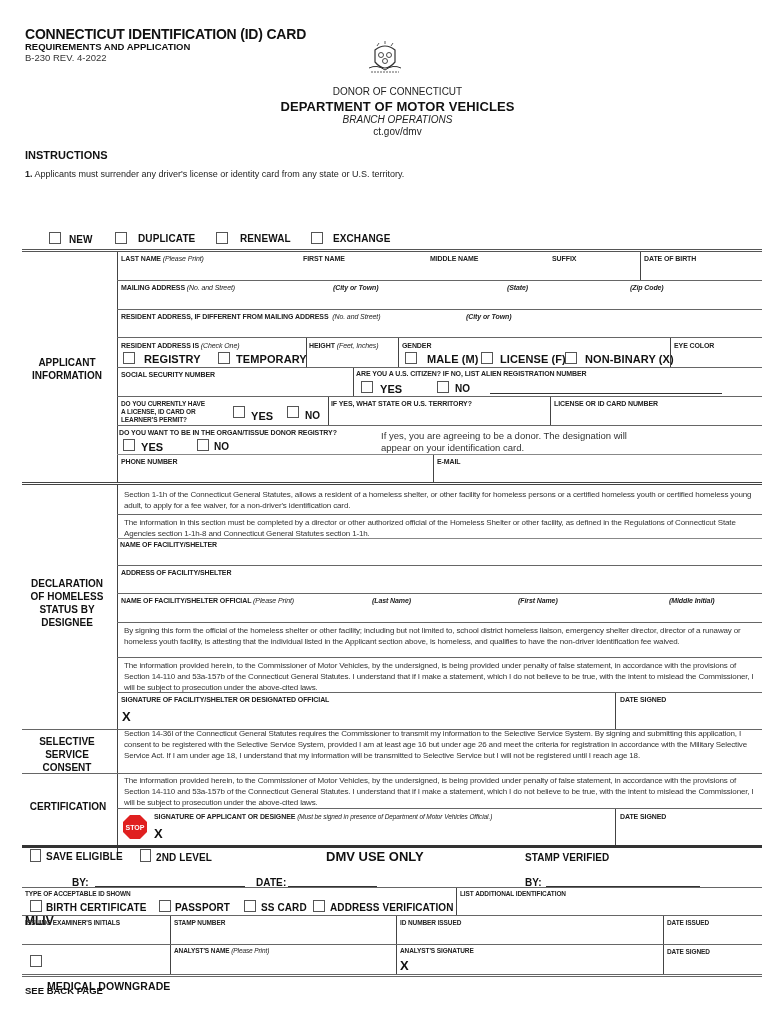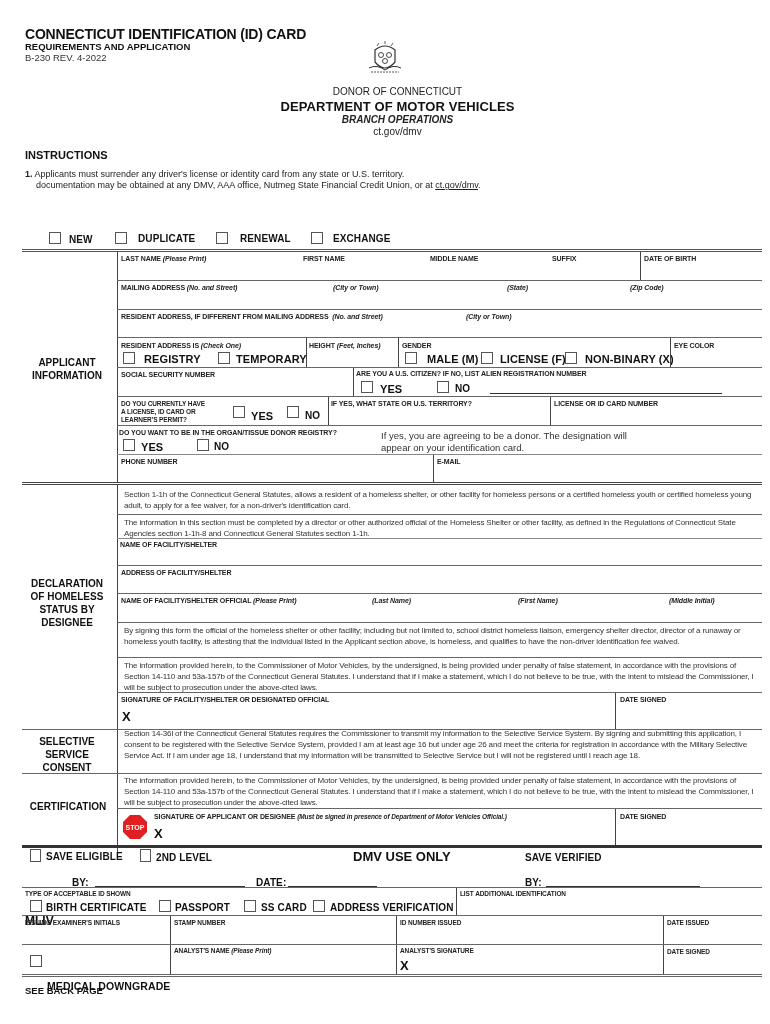--- a/index.html
+++ b/index.html
@@ -1,20 +1,20 @@
 <!DOCTYPE html>
 <html><head>
 <meta charset="utf-8">
 <style>
   * { box-sizing: border-box; margin: 0; padding: 0; }
   html, body { width: 770px; height: 1024px; background: #ffffff; overflow: hidden; }
   body { position: relative; font-family: "Liberation Sans", sans-serif; color: #111; }
   .abs { position: absolute; }
   .b { font-weight: bold; }
-  .i { font-style: italic; font-weight: bold; }
+  .i { font-style: italic; font-weight: normal; }
   .lbl { font-size: 7px; font-weight: bold; letter-spacing: -0.1px; white-space: nowrap; color: #222; }
   .lbl .i { font-size: 7px; }
   .para { font-size: 8px; line-height: 11px; color: #333; letter-spacing: -0.15px; }
   .hline { position: absolute; height: 0; border-top: 1.5px solid #666; }
   .hline.thin { border-top: 1px solid #888; }
   .hline.dbl { border-top: 2px solid #555; }
   .hline.heavy { border-top: 3px solid #333; }
   .vline { position: absolute; width: 0; border-left: 1px solid #444; }
   .cb { position: absolute; width: 12px; height: 12px; border: 1px solid #555; background: #fff; }
   .cbtext { position: absolute; font-size: 11px; font-weight: bold; white-space: nowrap; color: #111; letter-spacing: 0.1px; }
@@ -43,21 +43,20 @@
 <div class="abs" style="left:0;width:770px;top:86px;text-align:center;padding-left:0;">
   <div style="position:absolute;left:0;width:770px;text-align:center;font-size:10px;color:#222;padding-left:25px;">DONOR OF CONNECTICUT</div>
 </div>
 <div class="abs b" style="left:0;width:770px;top:99px;text-align:center;font-size:13px;padding-left:25px;letter-spacing:0.1px;">DEPARTMENT OF MOTOR VEHICLES</div>
 <div class="abs i" style="left:0;width:770px;top:114px;text-align:center;font-size:10px;padding-left:25px;color:#222;">BRANCH OPERATIONS</div>
 <div class="abs" style="left:0;width:770px;top:126px;text-align:center;font-size:10px;padding-left:25px;color:#222;">ct.gov/dmv</div>
 
 <div class="abs b" style="left:25px;top:149px;font-size:11px;">INSTRUCTIONS</div>
 <div class="abs" style="left:25px;top:169px;font-size:9px;line-height:11px;color:#222;width:720px;">
   <div><span class="b">1.</span> <span>Applicants must surrender any driver's license or identity card from any state or U.S. territory.</span></div>
-  <div style="padding-left:11px;"><span>documentation may be obtained at any DMV, AAA office, Nutmeg State Financial Credit Union, or at </span><span style="text-decoration:underline;">ct.gov/dmv</span><span>.</span></div>
 </div>
 
 <div class="cb" style="left:49px;top:232px;"></div>
 <div class="cbtext" style="left:69px;top:234px;font-size:10px;">NEW</div>
 <div class="cb" style="left:115px;top:232px;"></div>
 <div class="cbtext" style="left:138px;top:233px;font-size:10px;">DUPLICATE</div>
 <div class="cb" style="left:216px;top:232px;"></div>
 <div class="cbtext" style="left:240px;top:233px;font-size:10px;">RENEWAL</div>
 <div class="cb" style="left:311px;top:232px;"></div>
 <div class="cbtext" style="left:333px;top:233px;font-size:10px;">EXCHANGE</div>
@@ -218,22 +217,22 @@
 <div class="abs" style="left:168px;top:823px;width:443px;height:20px;"></div>
 <div class="vline" style="left:615px;top:809px;height:36px;"></div>
 <div class="lbl abs" style="left:620px;top:813px;">DATE SIGNED</div>
 <div class="abs" style="left:620px;top:823px;width:138px;height:20px;"></div>
 <div class="hline heavy" style="left:22px;width:740px;top:845px;"></div>
 
 <div class="cb" style="left:30px;top:849px;width:11px;height:13px;"></div>
 <div class="cbtext" style="left:46px;top:851px;font-size:10px;">SAVE ELIGIBLE</div>
 <div class="cb" style="left:140px;top:849px;width:11px;height:13px;"></div>
 <div class="cbtext" style="left:156px;top:852px;font-size:10px;">2ND LEVEL</div>
-<div class="abs b" style="left:353px;top:849px;font-size:13px;">DMV USE ONLY</div>
-<div class="cbtext" style="left:525px;top:852px;font-size:10px;">SAVE VERIFIED</div>
+<div class="abs b" style="left:326px;top:849px;font-size:13px;">DMV USE ONLY</div>
+<div class="cbtext" style="left:525px;top:852px;font-size:10px;">STAMP VERIFIED</div>
 
 <div class="abs b" style="left:25px;top:874px;font-size:12px;margin-top:40px;">MLIV</div>
 <div class="cbtext" style="left:72px;top:877px;font-size:10px;">BY:</div>
 <div class="uline" style="left:95px;width:150px;top:886px;"></div>
 <div class="cbtext" style="left:256px;top:877px;font-size:10px;">DATE:</div>
 <div class="uline" style="left:288px;width:89px;top:886px;"></div>
 <div class="cbtext" style="left:525px;top:877px;font-size:10px;">BY:</div>
 <div class="uline" style="left:546px;width:154px;top:886px;"></div>
 <div class="hline" style="left:22px;width:740px;top:887px;"></div>
 

